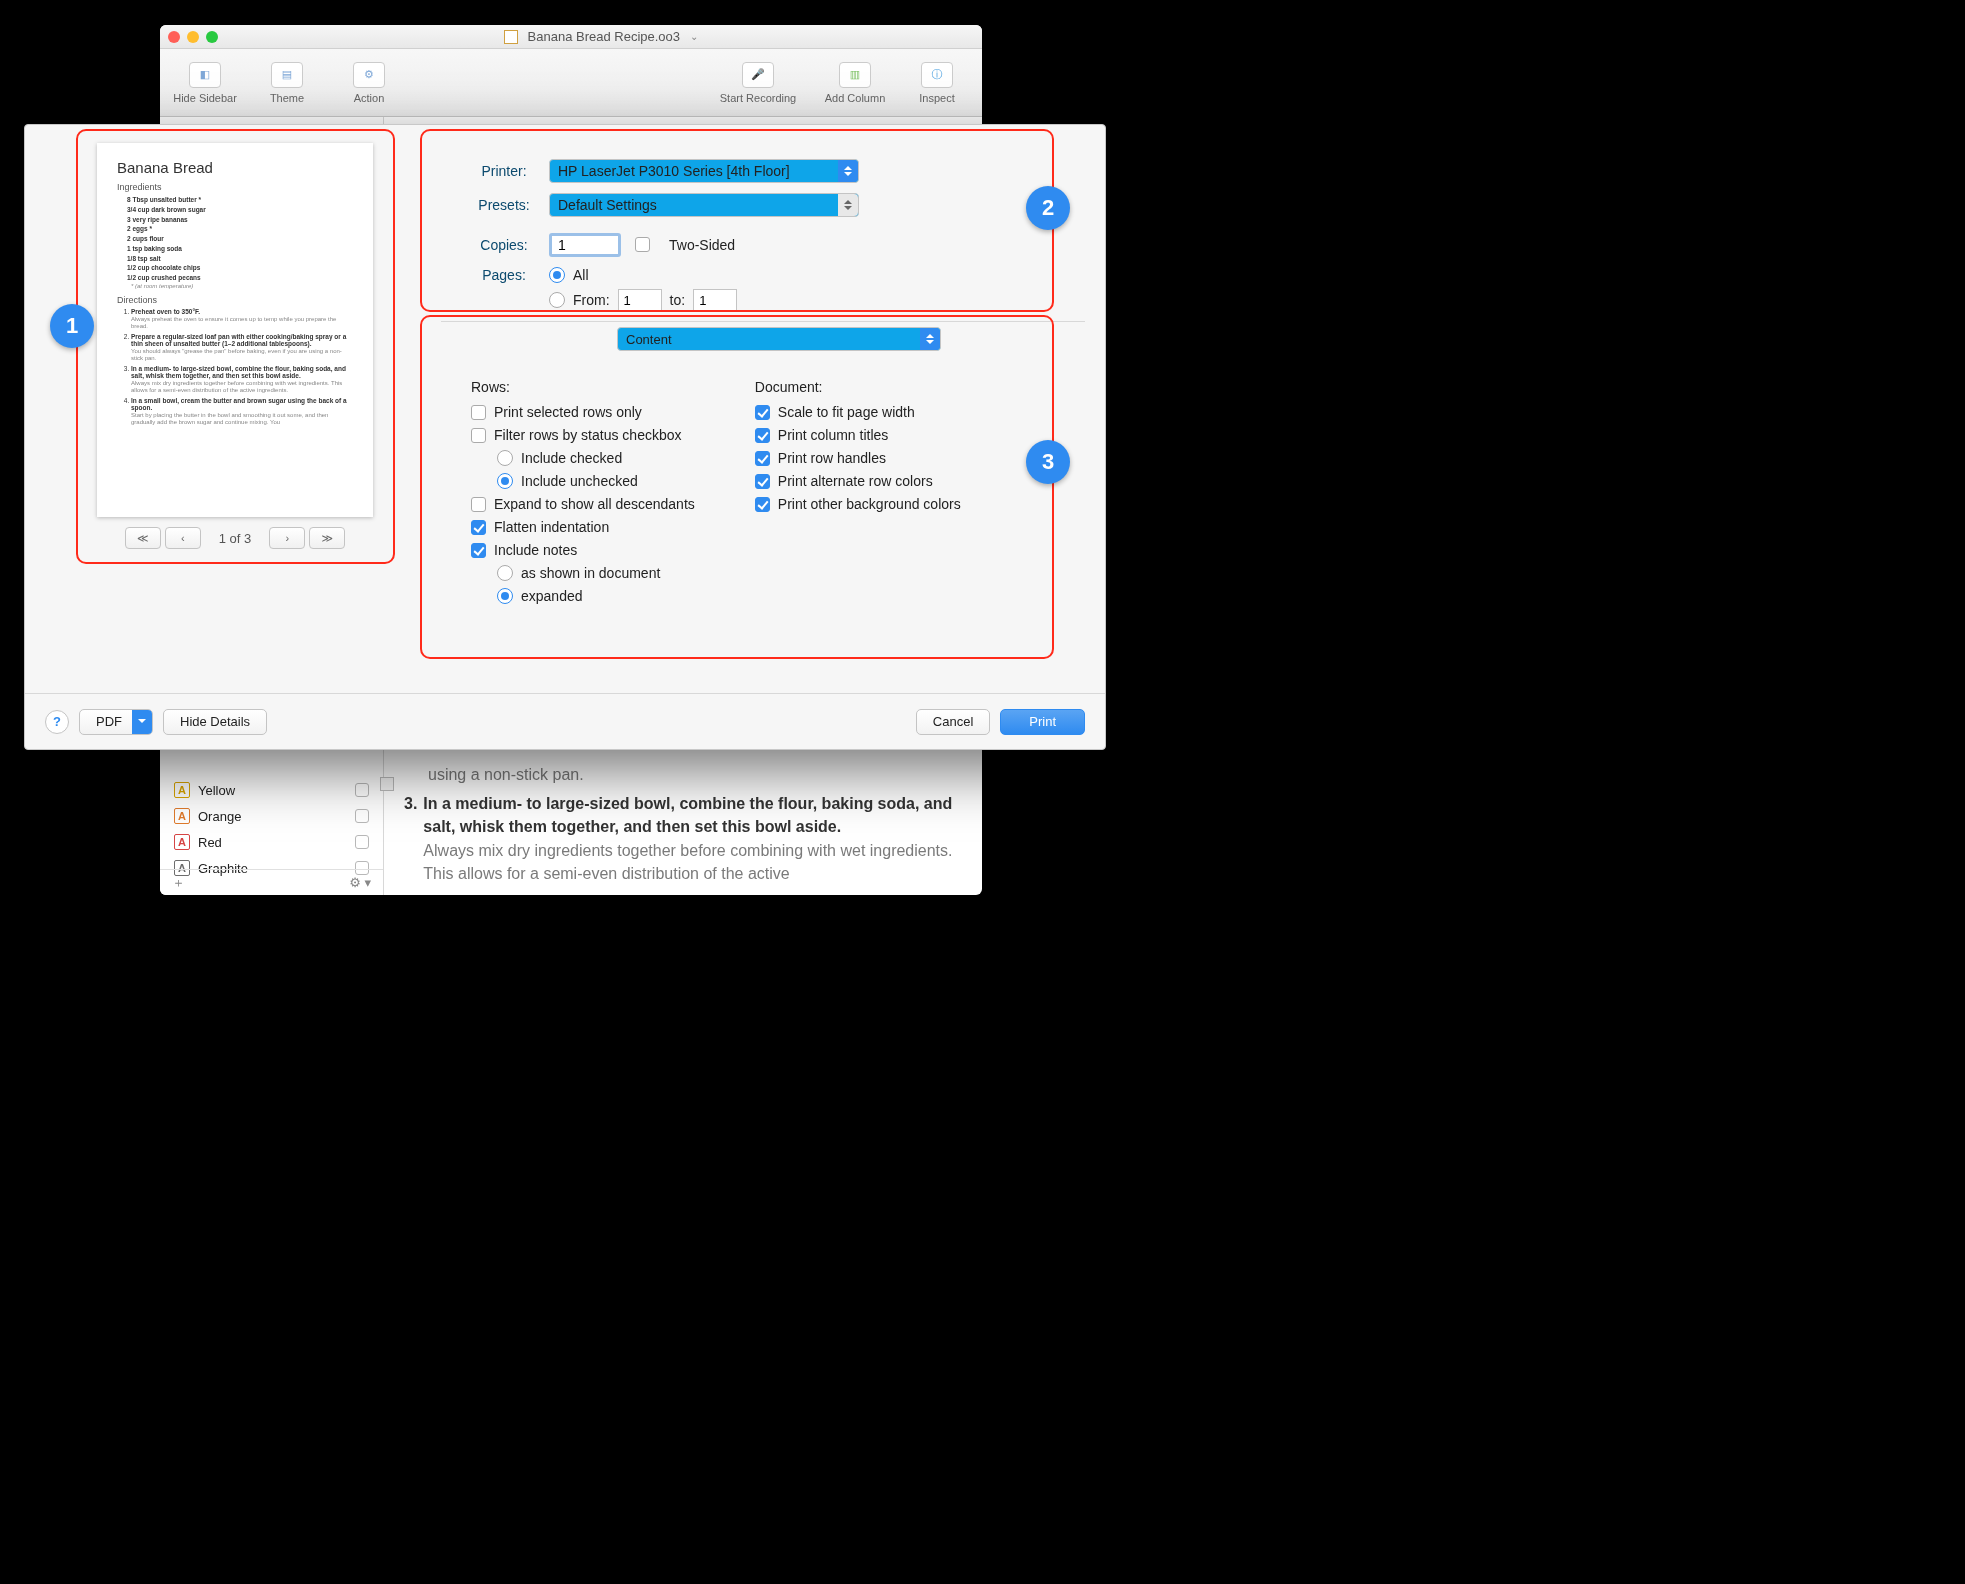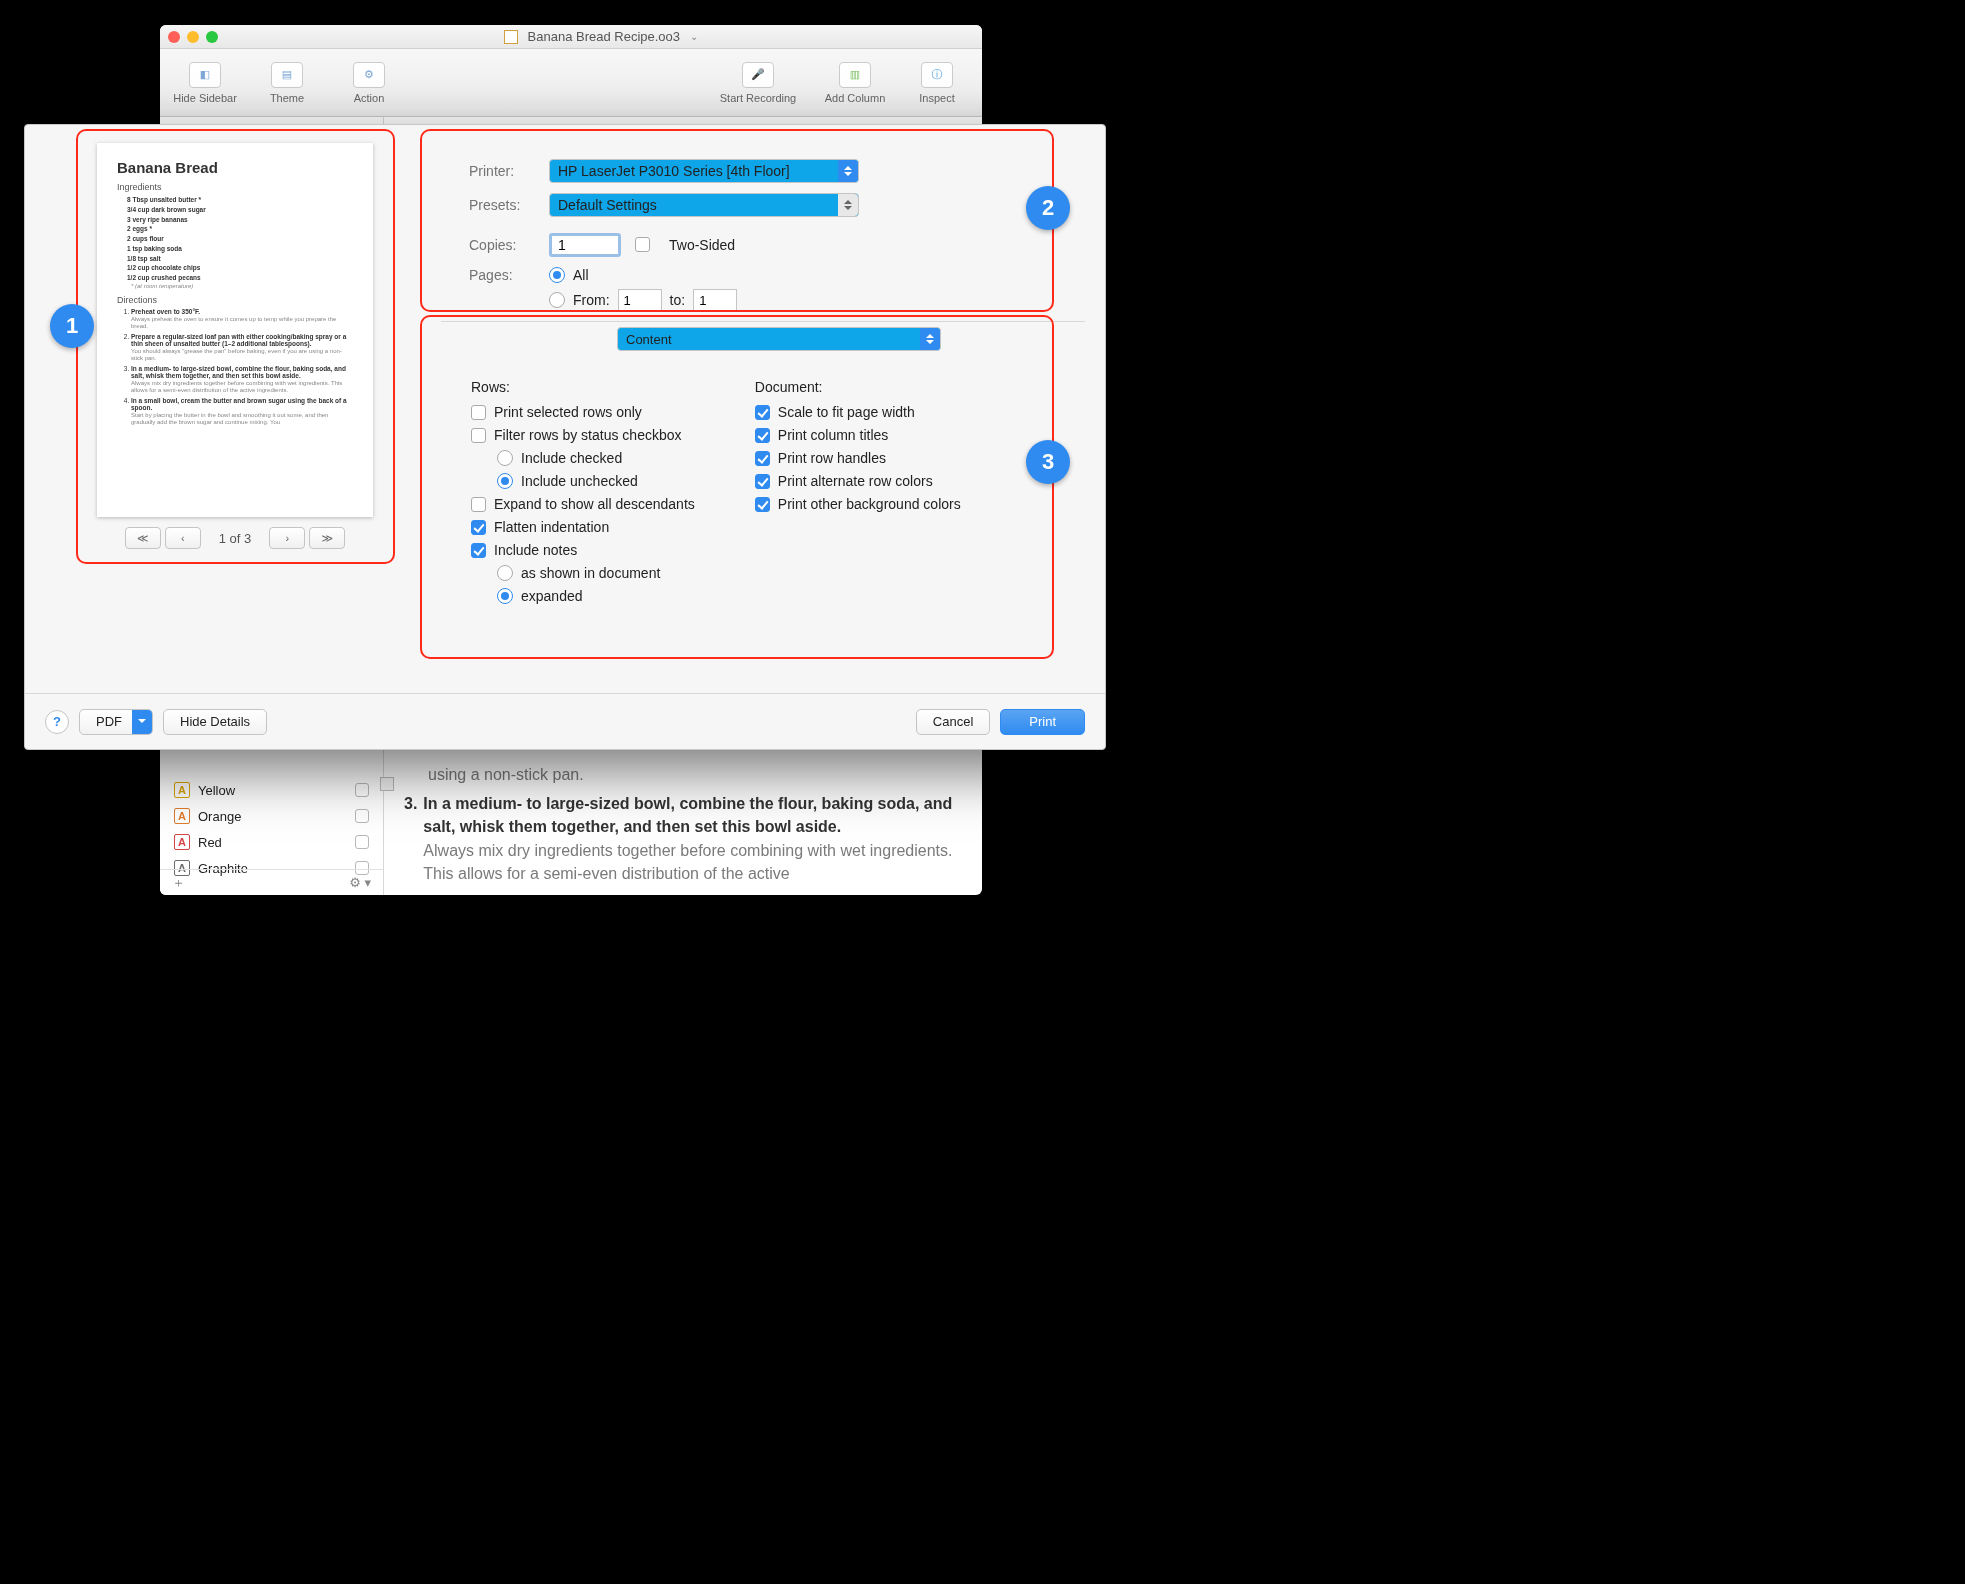--- a/index.html
+++ b/index.html
@@ -92,35 +92,35 @@
   
   .preview-pane{
     position:absolute; left:62px; top:18px; width:296px; height:420px;
     display:flex; flex-direction:column; align-items:center;
   }
   .page-preview{
     width:276px; height:374px; background:#fff;
     box-shadow:0 1px 4px rgba(0,0,0,0.25);
     padding:16px 20px; font-size:7px; color:#333; overflow:hidden;
   }
-  .page-preview h1{font-size:15px;font-weight:700;color:#333;margin-bottom:6px;}
+  .page-preview h1{font-size:15px;font-weight:400;color:#333;margin-bottom:6px;}
   .page-preview h2{font-size:9px;font-weight:400;color:#555;margin:6px 0 3px;}
   .page-preview .ing{margin-left:10px;line-height:1.5;font-weight:bold;font-size:6.5px;}
   .page-preview .note{font-size:6px;color:#888;margin-left:14px;font-style:italic;font-weight:normal;}
   .page-preview ol{margin-left:14px;font-size:6.5px;}
   .page-preview ol li{margin-bottom:4px;}
   .page-preview ol li b{display:block;}
   .page-preview ol li span{color:#888;font-size:6px;font-weight:normal;}
   .pager{display:flex;align-items:center;gap:4px;margin-top:10px;font-size:13px;color:#555;}
   .pg-btn{width:36px;height:22px;border:1px solid #c4c4c4;background:linear-gradient(#fff,#f0f0f0);border-radius:4px;display:flex;align-items:center;justify-content:center;font-size:11px;color:#666;}
   .pg-label{margin:0 14px;}
 
   
   .form-row{position:absolute;display:flex;align-items:center;font-size:14px;}
-  .form-label{width:70px;text-align:left;margin-right:10px;color:#737373;}
+  .form-label{width:70px;text-align:center;margin-right:10px;color:#0c4a6e;}
   .select{
     height:24px;border:1px solid #c4c4c4;border-radius:4px;
     background:#0ea5e9;display:flex;align-items:center;padding:0 24px 0 8px;
     position:relative;min-width:200px;
   }
   .select .cap{
     position:absolute;right:0;top:0;bottom:0;width:20px;
     background:#2f8bf0;border-radius:0 4px 4px 0;
     display:flex;flex-direction:column;align-items:center;justify-content:center;
   }

